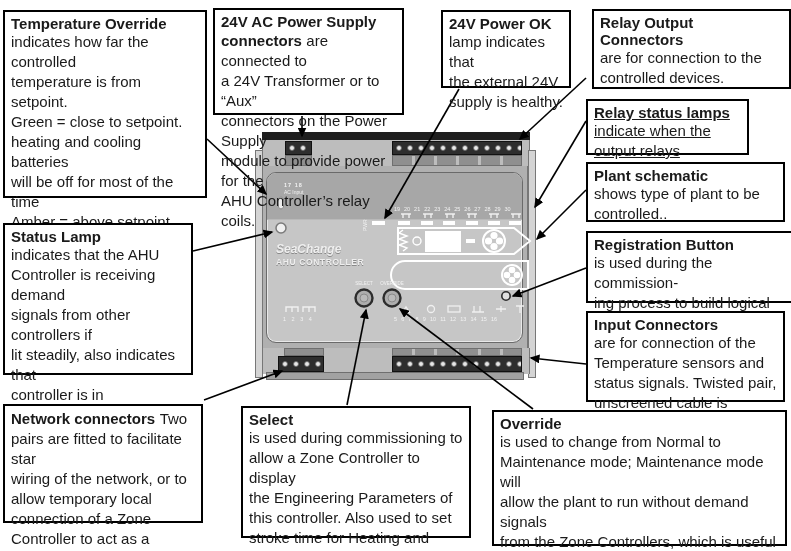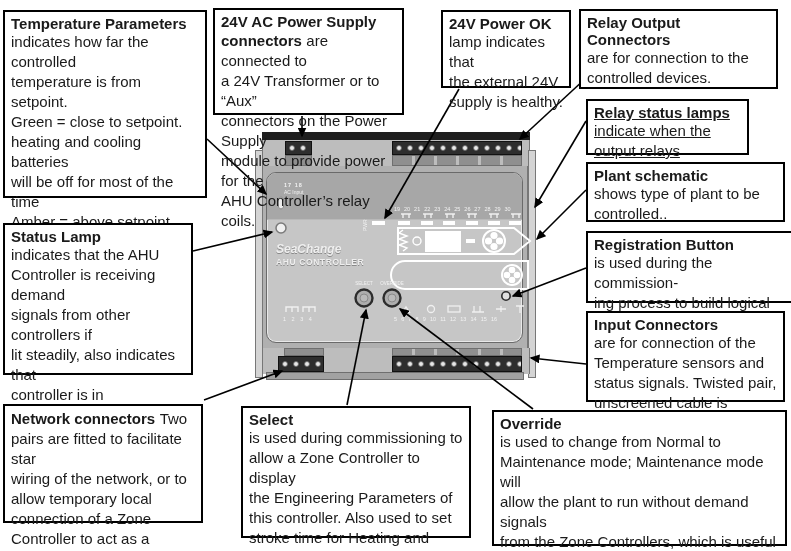--- a/index.html
+++ b/index.html
@@ -178,21 +178,21 @@
       <line x1="586" y1="190" x2="537" y2="239" marker-end="url(#ah)"></line>
       <line x1="586" y1="268" x2="513" y2="296" marker-end="url(#ah)"></line>
       <line x1="586" y1="364" x2="531" y2="358" marker-end="url(#ah)"></line>
       <line x1="204" y1="400" x2="282" y2="371" marker-end="url(#ah)"></line>
       <line x1="347" y1="405" x2="366" y2="310" marker-end="url(#ah)"></line>
       <line x1="533" y1="409" x2="400" y2="309" marker-end="url(#ah)"></line>
     </g>
   </svg>
 
   <div class="callout" style="left:3px;top:10px;width:204px;height:188px;">
-    <div class="title">Temperature Parameters</div>
+    <div class="title">Temperature Override</div>
     <div class="body">indicates how far the controlled
 temperature is from setpoint.
 Green = close to setpoint.
 heating and cooling batteries
 will be off for most of the time
 Amber = above setpoint.
 cooling battery (if fitted) will be
 running
 Red = below setpoint.
 heater battery will be running</div>
@@ -208,21 +208,21 @@
 AHU Controller’s relay coils.</span>
   </div>
 
   <div class="callout" style="left:441px;top:10px;width:130px;height:78px;">
     <div class="title">24V Power OK</div>
     <div class="body">lamp indicates that
 the external 24V
 supply is healthy.</div>
   </div>
 
-  <div class="callout" style="left:579px;top:9px;width:199px;height:80px;">
+  <div class="callout" style="left:592px;top:9px;width:199px;height:80px;">
     <div class="title">Relay Output
 Connectors</div>
     <div class="body">are for connection to the
 controlled devices.</div>
   </div>
 
   <div class="callout" style="left:586px;top:99px;width:163px;height:56px;text-decoration:underline;">
     <div class="title">Relay status lamps</div>
     <div class="body">indicate when the output relays
 are energised</div>

